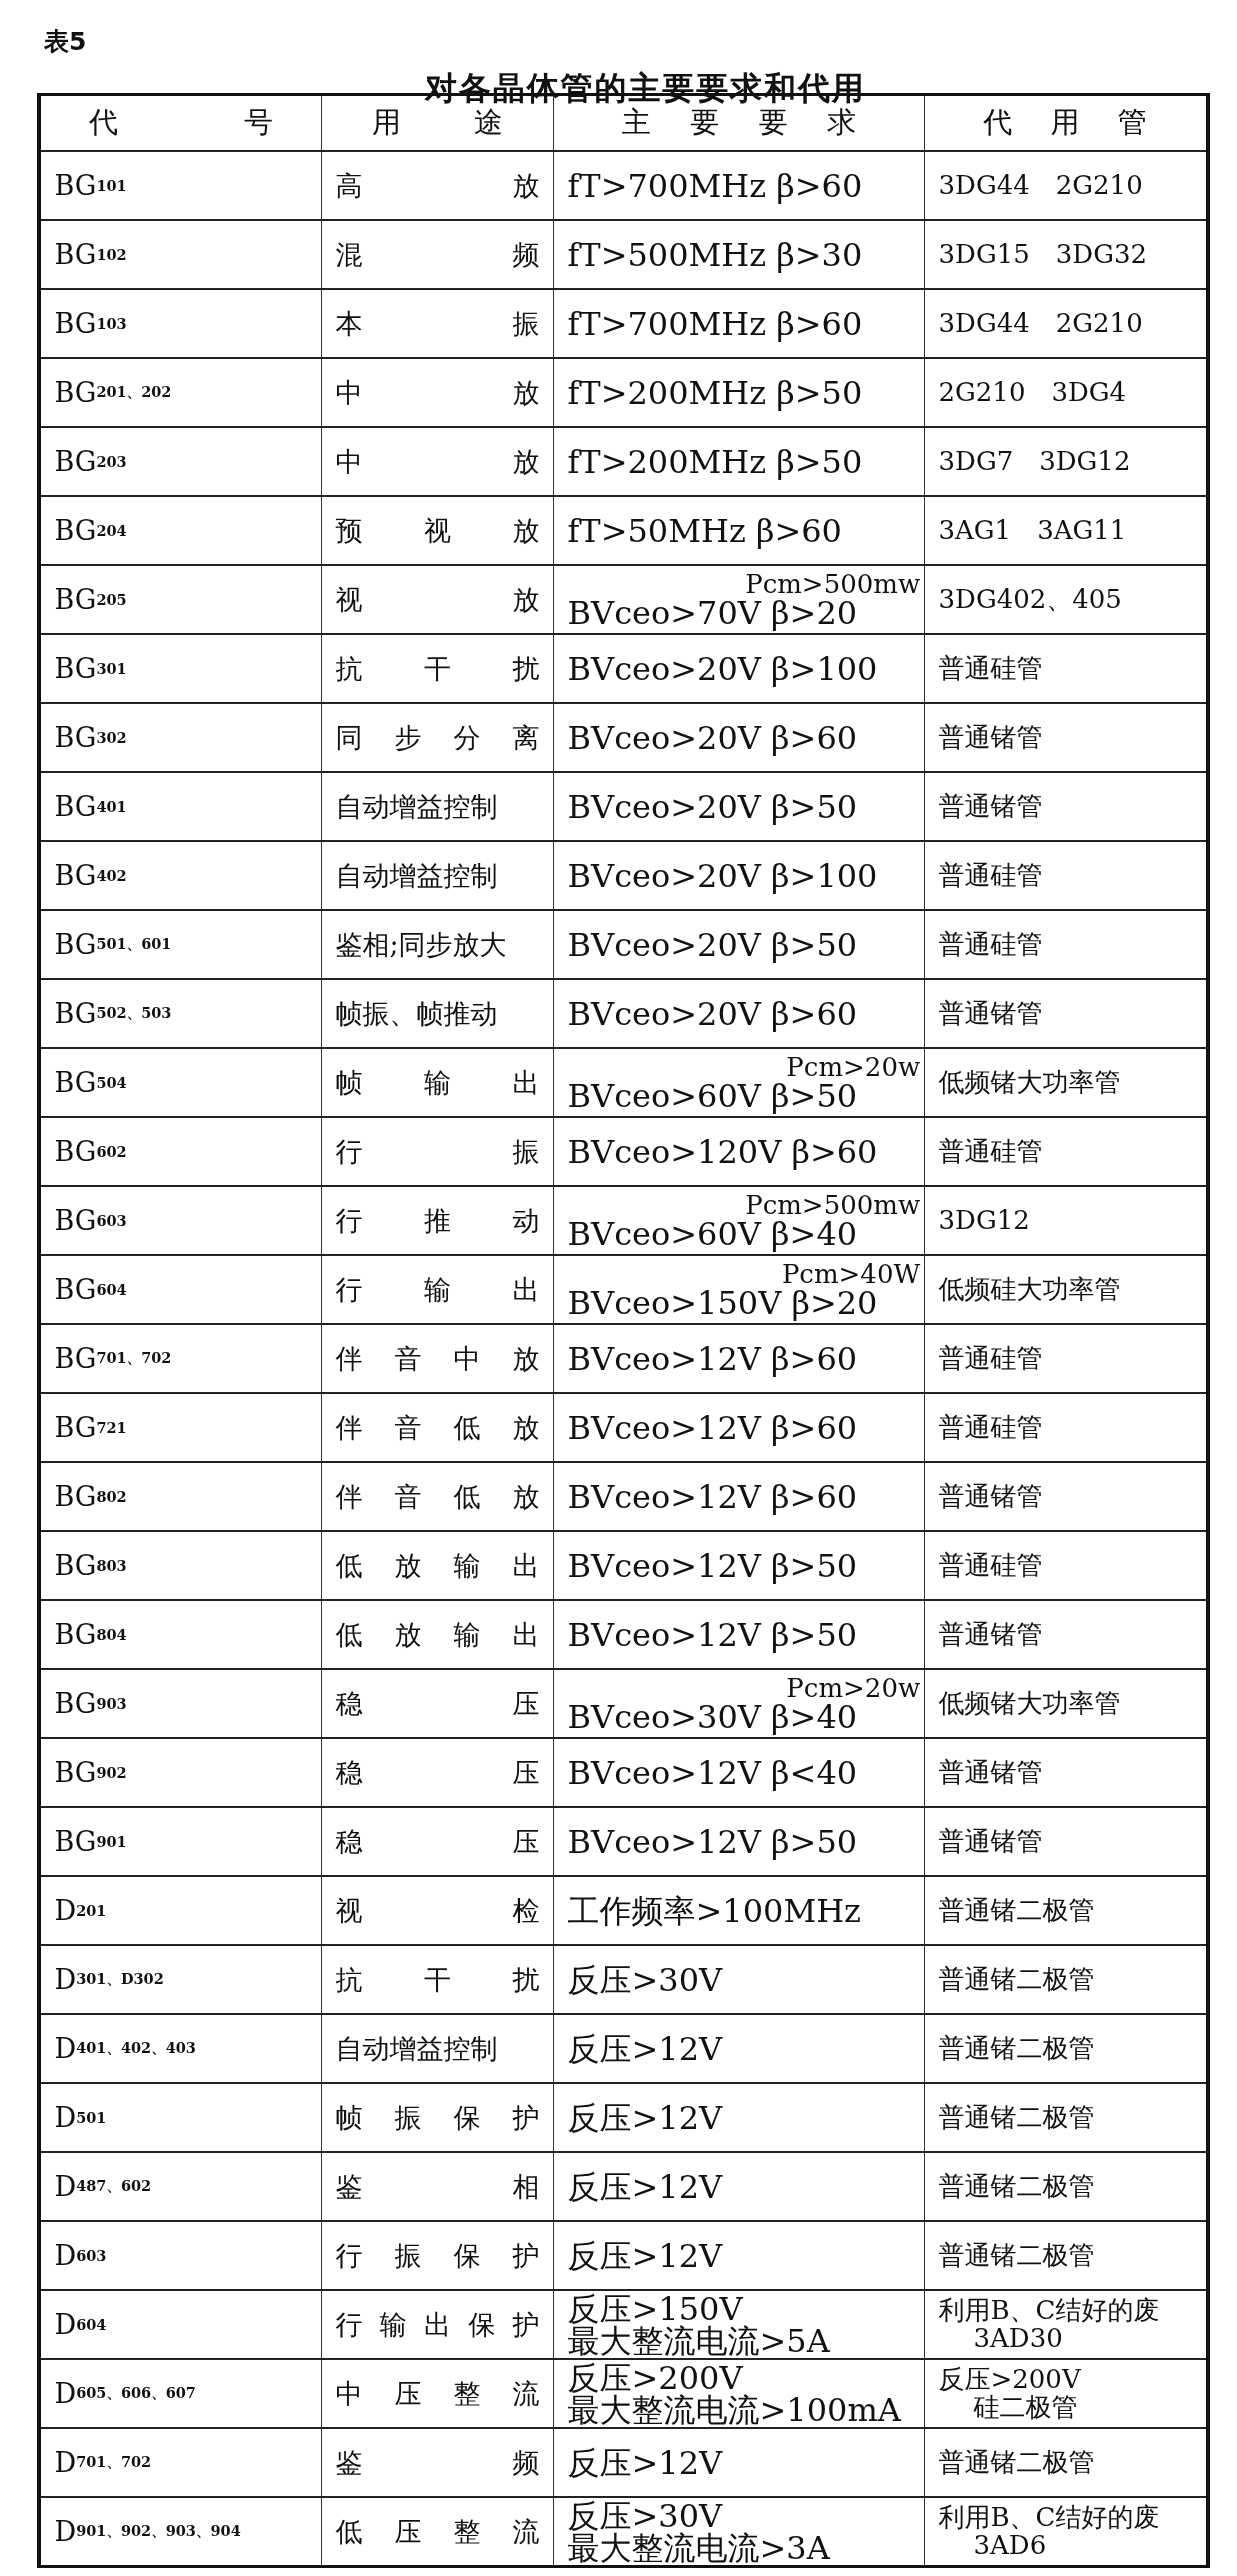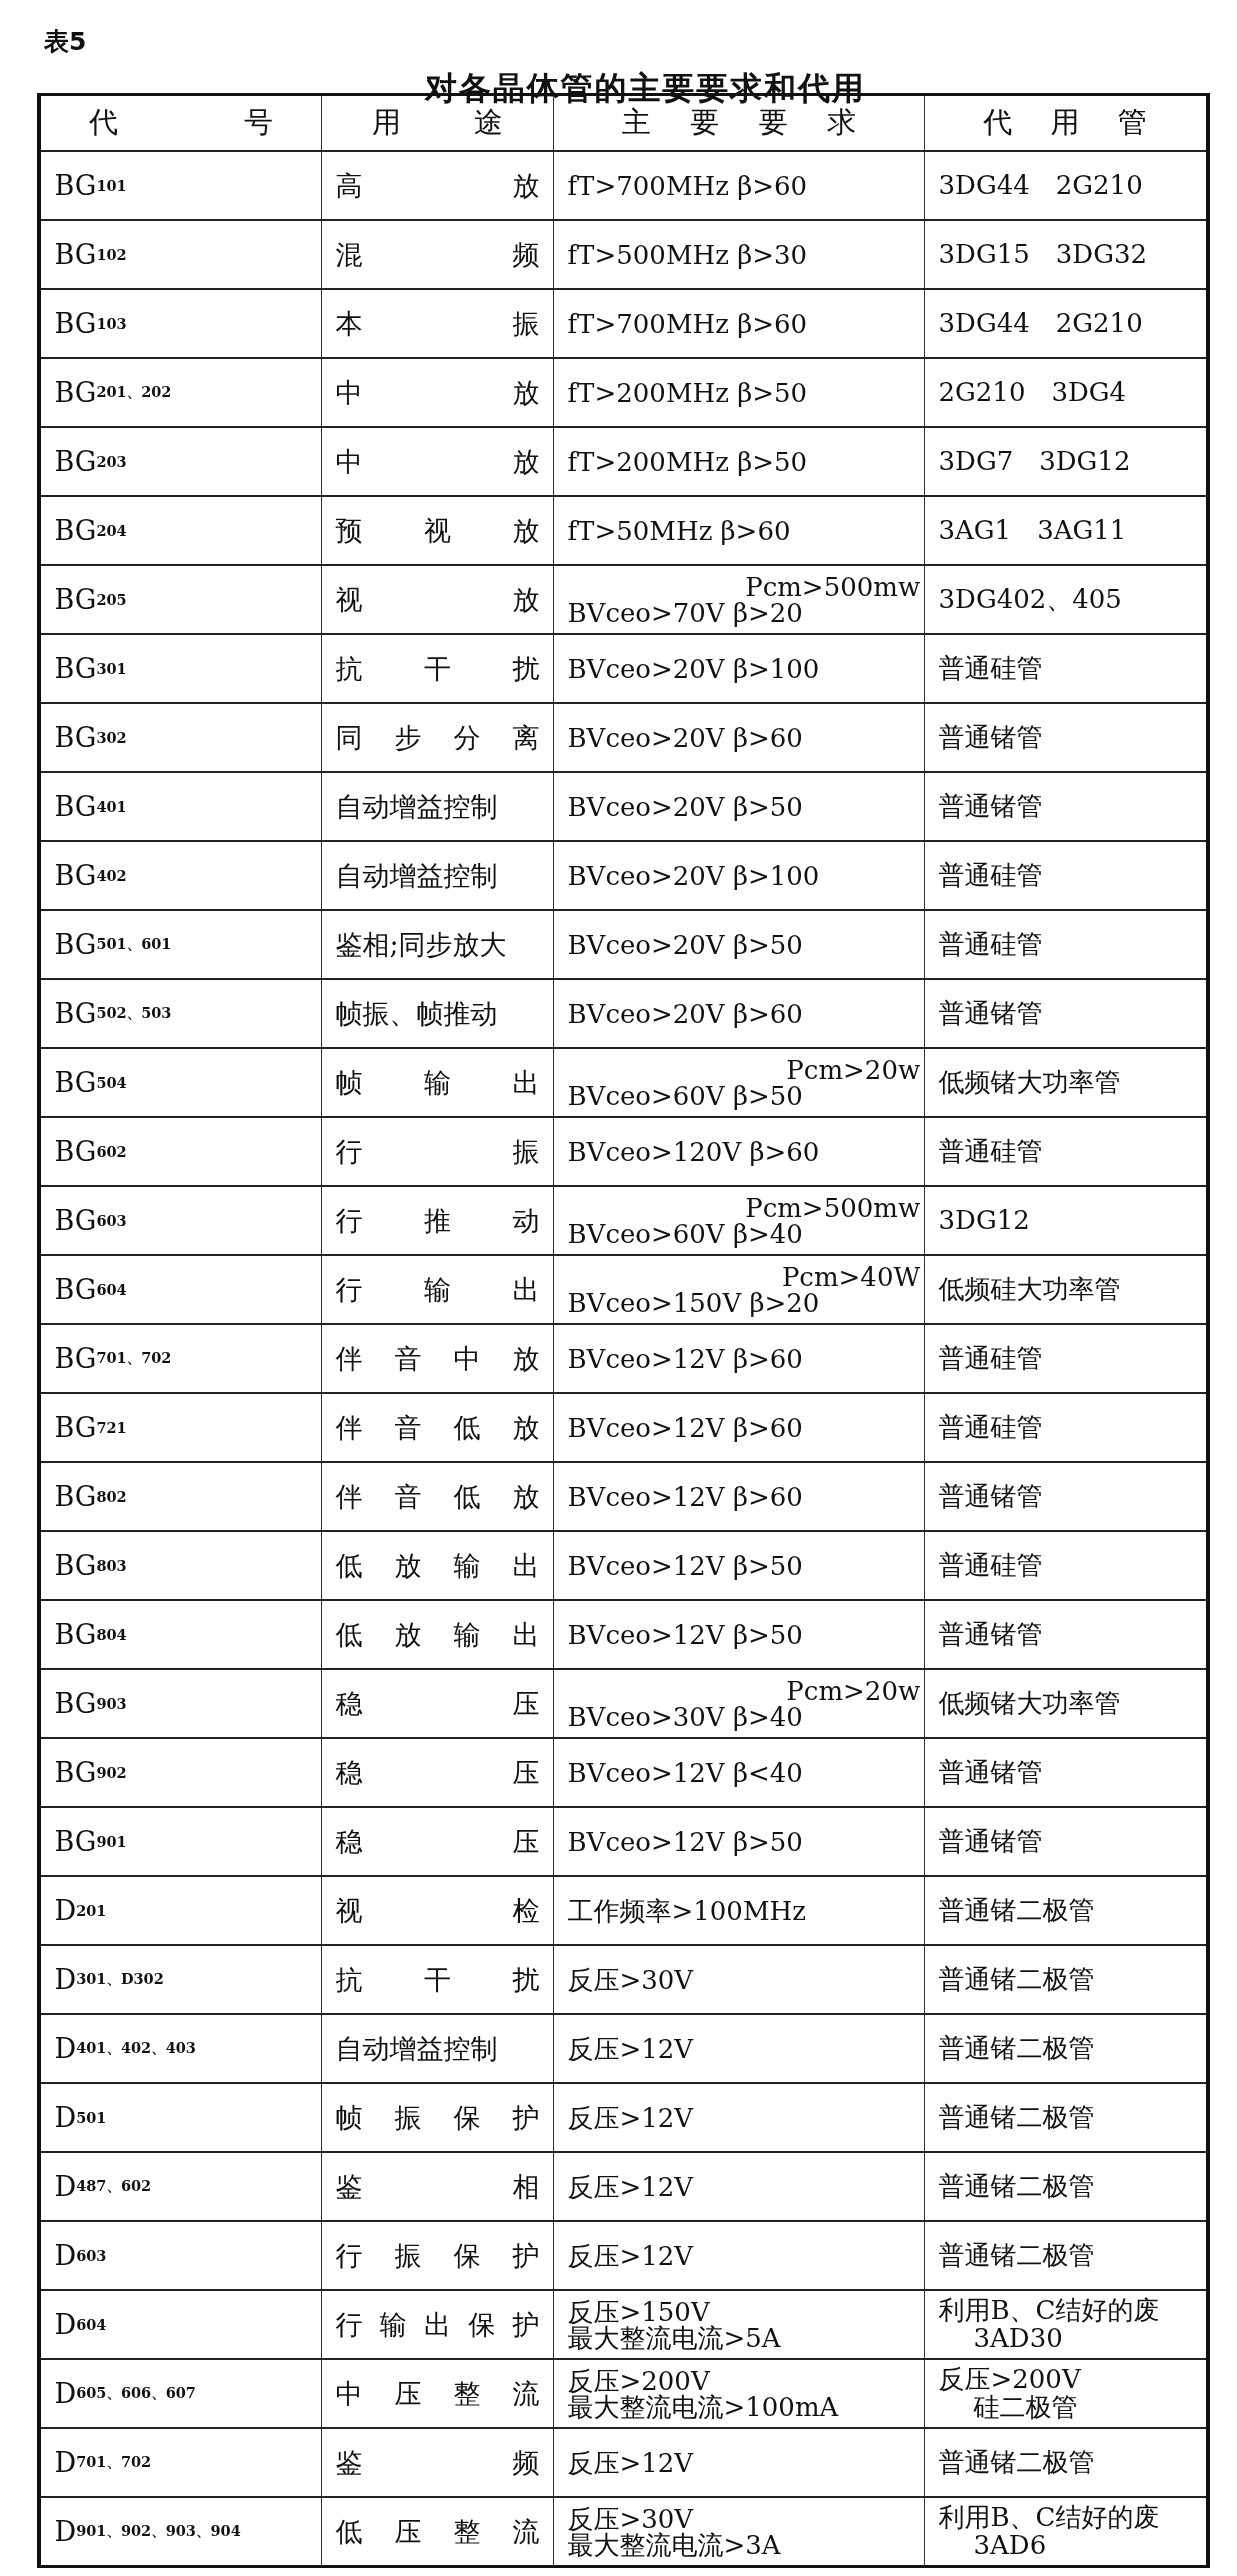--- a/index.html
+++ b/index.html
@@ -14,21 +14,21 @@
   .c1 { width: 280px; }
   .c2 { width: 232px; justify-content: space-between; font-family: "DejaVu Serif", serif; }
   .c3 { width: 371px; }
   .c4 { width: 281px; }
   .header .cell { justify-content: space-around; font-size: 29px; }
   .header .c1 { padding: 0 48px; justify-content: space-between; }
   .code-sub { font-size: 14.5px; vertical-align: -5.8px; font-weight: bold; }
   .use-text { display: flex; width: 100%; justify-content: space-between; }
   .req { display: flex; flex-direction: column; justify-content: center; width: 100%; line-height: 1; }
   .req .line1-right { text-align: right; font-size: 26px; margin-right: -9.7px; }
-  .req .line { font-size: 26px; }
+  .req .line { font-size: 32px; }
   .rep { display: flex; flex-direction: column; justify-content: center; line-height: 1.05; font-size: 26px; }
   .rep .indent { padding-left: 35px; }
 </style>
 </head>
 <body>
 
 <div class="tbl-no">表5</div>
 <div class="title">对各晶体管的主要要求和代用</div>
 
 <div class="table" id="tbl">

